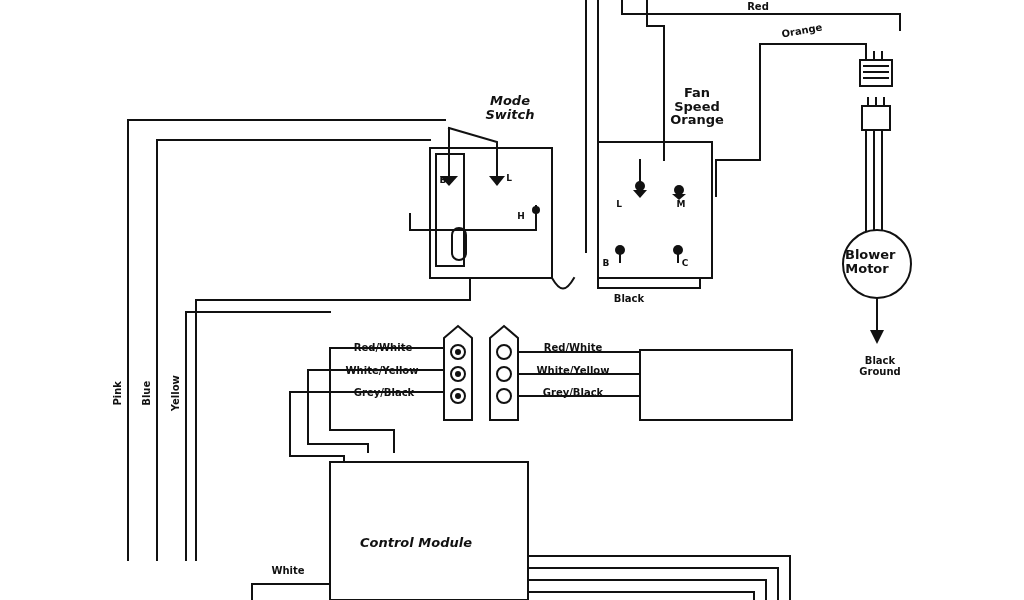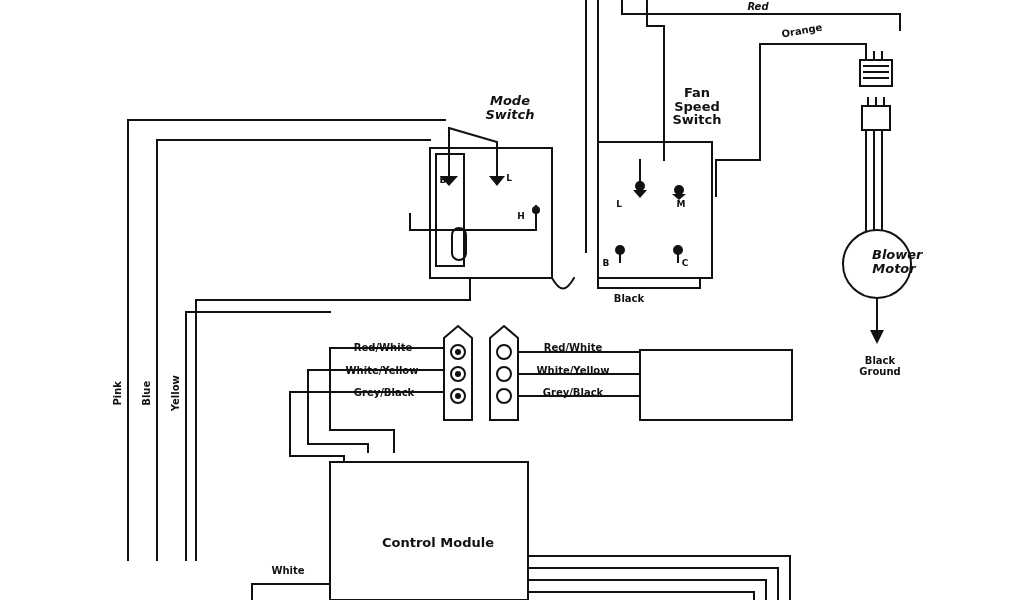--- a/index.html
+++ b/index.html
@@ -116,26 +116,26 @@
       <path d="M528 580 L766 580 L766 600"></path>
       <path d="M528 592 L754 592 L754 600"></path>
 
     </g>
   </svg>
 
   <div class="lbl box" style="left:470px;top:94px;width:80px;font-style:italic;">Mode
 Switch</div>
   <div class="lbl box" style="left:655px;top:86px;width:84px;">Fan
 Speed
-Switch</div>
-  <div class="lbl box" style="left:872px;top:248px;width:44px;font-style:italic;">Blower
+Orange</div>
+  <div class="lbl box" style="left:845px;top:248px;width:44px;">Blower
 Motor</div>
-  <div class="lbl box" style="left:364px;top:536px;width:148px;">Control Module</div>
+  <div class="lbl box" style="left:342px;top:536px;width:148px;font-style:italic;">Control Module</div>
 
-  <div class="lbl small" style="left:735px;top:2px;width:46px;font-style:italic;">Red</div>
+  <div class="lbl small" style="left:735px;top:2px;width:46px;">Red</div>
   <div class="lbl small vert" style="left:772px;top:26px;width:60px;transform:rotate(-10deg);">Orange</div>
   <div class="lbl small" style="left:604px;top:294px;width:50px;">Black</div>
   <div class="lbl small" style="left:850px;top:356px;width:60px;">Black
 Ground</div>
 
   <div class="lbl small vert" style="left:96px;top:388px;width:44px;transform:rotate(-90deg);">Pink</div>
   <div class="lbl small vert" style="left:125px;top:388px;width:44px;transform:rotate(-90deg);">Blue</div>
   <div class="lbl small vert" style="left:148px;top:388px;width:56px;transform:rotate(-90deg);">Yellow</div>
 
   <div class="lbl small" style="left:336px;top:343px;width:94px;">Red/White</div>

